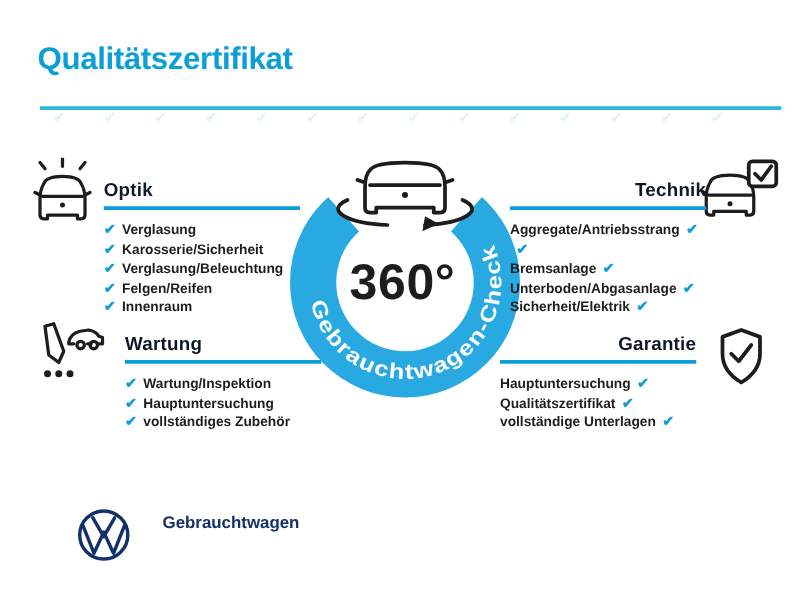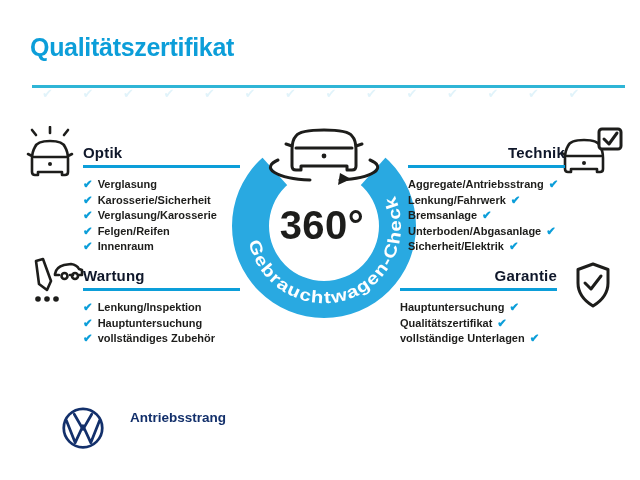--- a/index.html
+++ b/index.html
@@ -21,21 +21,21 @@
   ul.items{list-style:none;margin:9px 0 0 0;padding:0;}
   ul.items li{display:flex;align-items:baseline;height:15.5px;line-height:15.5px;
               font-size:11px;font-weight:600;white-space:nowrap;}
   .section.right ul.items li{justify-content:flex-start;}
   .chk{color:#0c9ed9;font-size:11.5px;font-weight:700;}
   .section.left .chk{margin-right:5px;}
   .section.right .chk{margin-left:5px;}
 
   #sec-optik{left:83px;top:144px;}
   #sec-technik{left:408px;top:144px;}
-  #sec-wartung{left:83px;top:267px;}
+  #sec-wartung{left:100px;top:267px;}
   #sec-garantie{left:400px;top:267px;}
 
   
   .icon-svg{position:absolute;}
   #icon-optik{left:26px;top:126px;}
   #icon-technik{left:561px;top:127px;}
   #icon-wartung{left:26px;top:257px;}
   #icon-garantie{left:572px;top:261px;}
 
   
@@ -123,21 +123,21 @@
       <li>
           <span class="chk">✔</span>
           <span>Verglasung</span>
         </li>
       <li>
           <span class="chk">✔</span>
           <span>Karosserie/Sicherheit</span>
         </li>
       <li>
           <span class="chk">✔</span>
-          <span>Verglasung/Karosserie</span>
+          <span>Verglasung/Beleuchtung</span>
         </li>
       <li>
           <span class="chk">✔</span>
           <span>Felgen/Reifen</span>
         </li>
       <li>
           <span class="chk">✔</span>
           <span>Innenraum</span>
         </li>
     </ul>
@@ -145,21 +145,20 @@
 
   <div id="sec-technik" class="section right">
     <div class="sec-title">Technik</div>
     <div class="sec-rule"></div>
     <ul class="items">
       <li>
           <span>Aggregate/Antriebsstrang</span>
           <span class="chk">✔</span>
         </li>
       <li>
-          <span>Lenkung/Fahrwerk</span>
           <span class="chk">✔</span>
         </li>
       <li>
           <span>Bremsanlage</span>
           <span class="chk">✔</span>
         </li>
       <li>
           <span>Unterboden/Abgasanlage</span>
           <span class="chk">✔</span>
         </li>
@@ -169,21 +168,21 @@
         </li>
     </ul>
   </div>
 
   <div id="sec-wartung" class="section left">
     <div class="sec-title">Wartung</div>
     <div class="sec-rule"></div>
     <ul class="items">
       <li>
           <span class="chk">✔</span>
-          <span>Lenkung/Inspektion</span>
+          <span>Wartung/Inspektion</span>
         </li>
       <li>
           <span class="chk">✔</span>
           <span>Hauptuntersuchung</span>
         </li>
       <li>
           <span class="chk">✔</span>
           <span>vollständiges Zubehör</span>
         </li>
     </ul>
@@ -207,16 +206,16 @@
         </li>
     </ul>
   </div>
 
   <svg id="vw-logo" width="44" height="44" viewBox="0 0 48 48" fill="none" stroke="#13306b" stroke-width="3" stroke-linecap="round" stroke-linejoin="round">
     <circle cx="24" cy="24" r="21"></circle>
     <path d="M14.5,9 L24,25.5 L33.5,9"></path>
     <path d="M6,16 L15.5,40 L24,21.5 L32.5,40 L42,16"></path>
   </svg>
   <div class="brand">
-    <div>Antriebsstrang</div>
+    <div>Gebrauchtwagen</div>
   </div>
 
 </div>
 
 </body></html>

